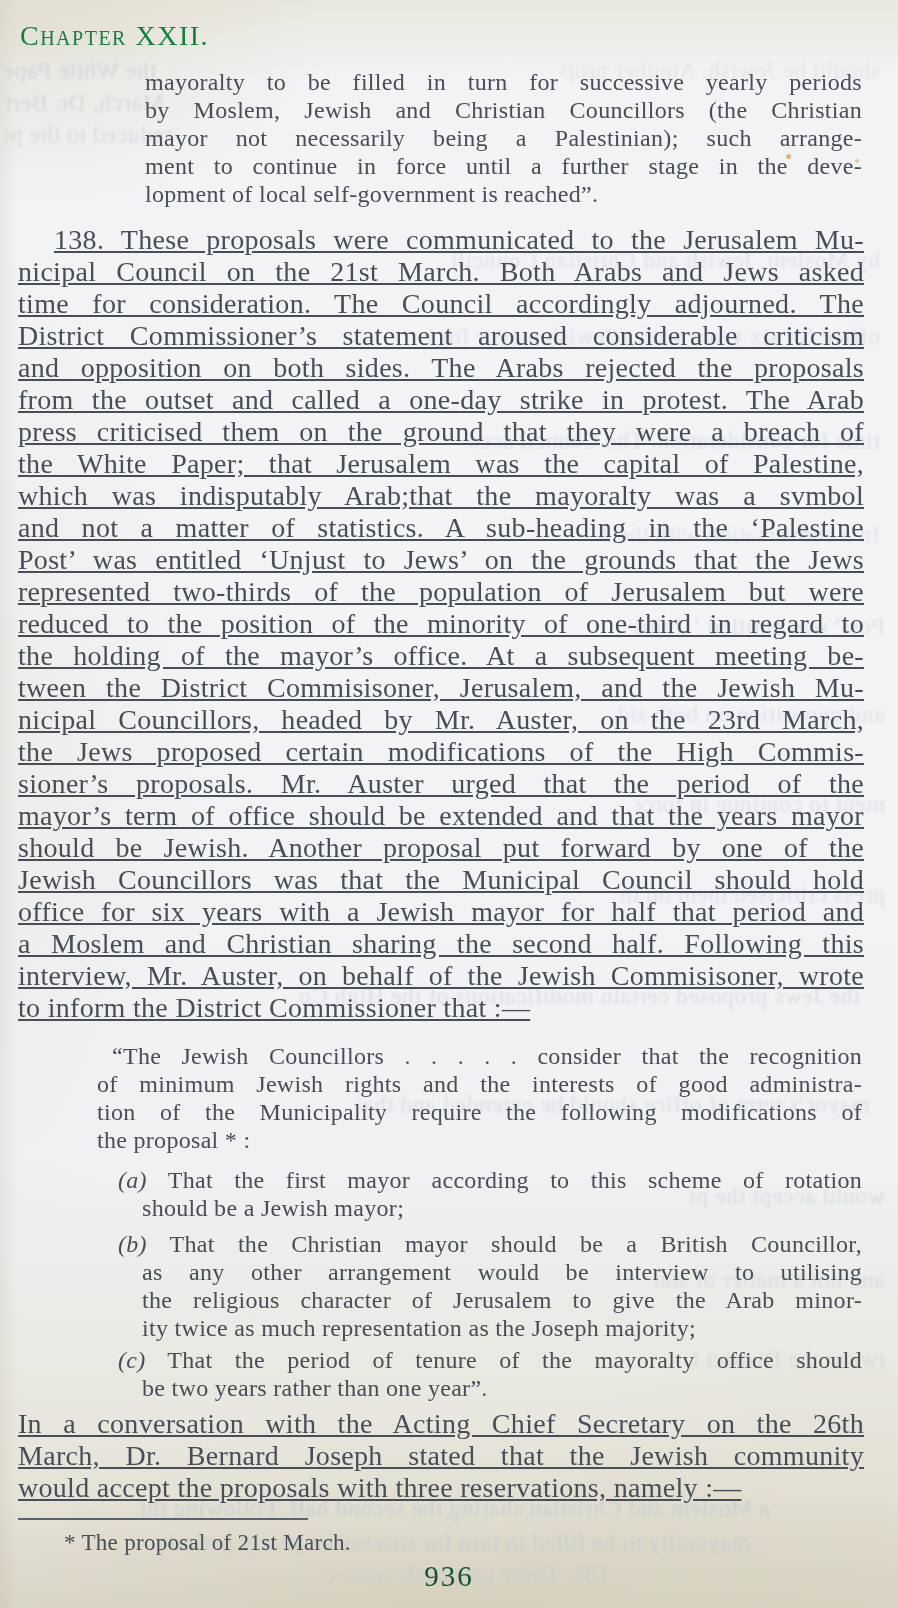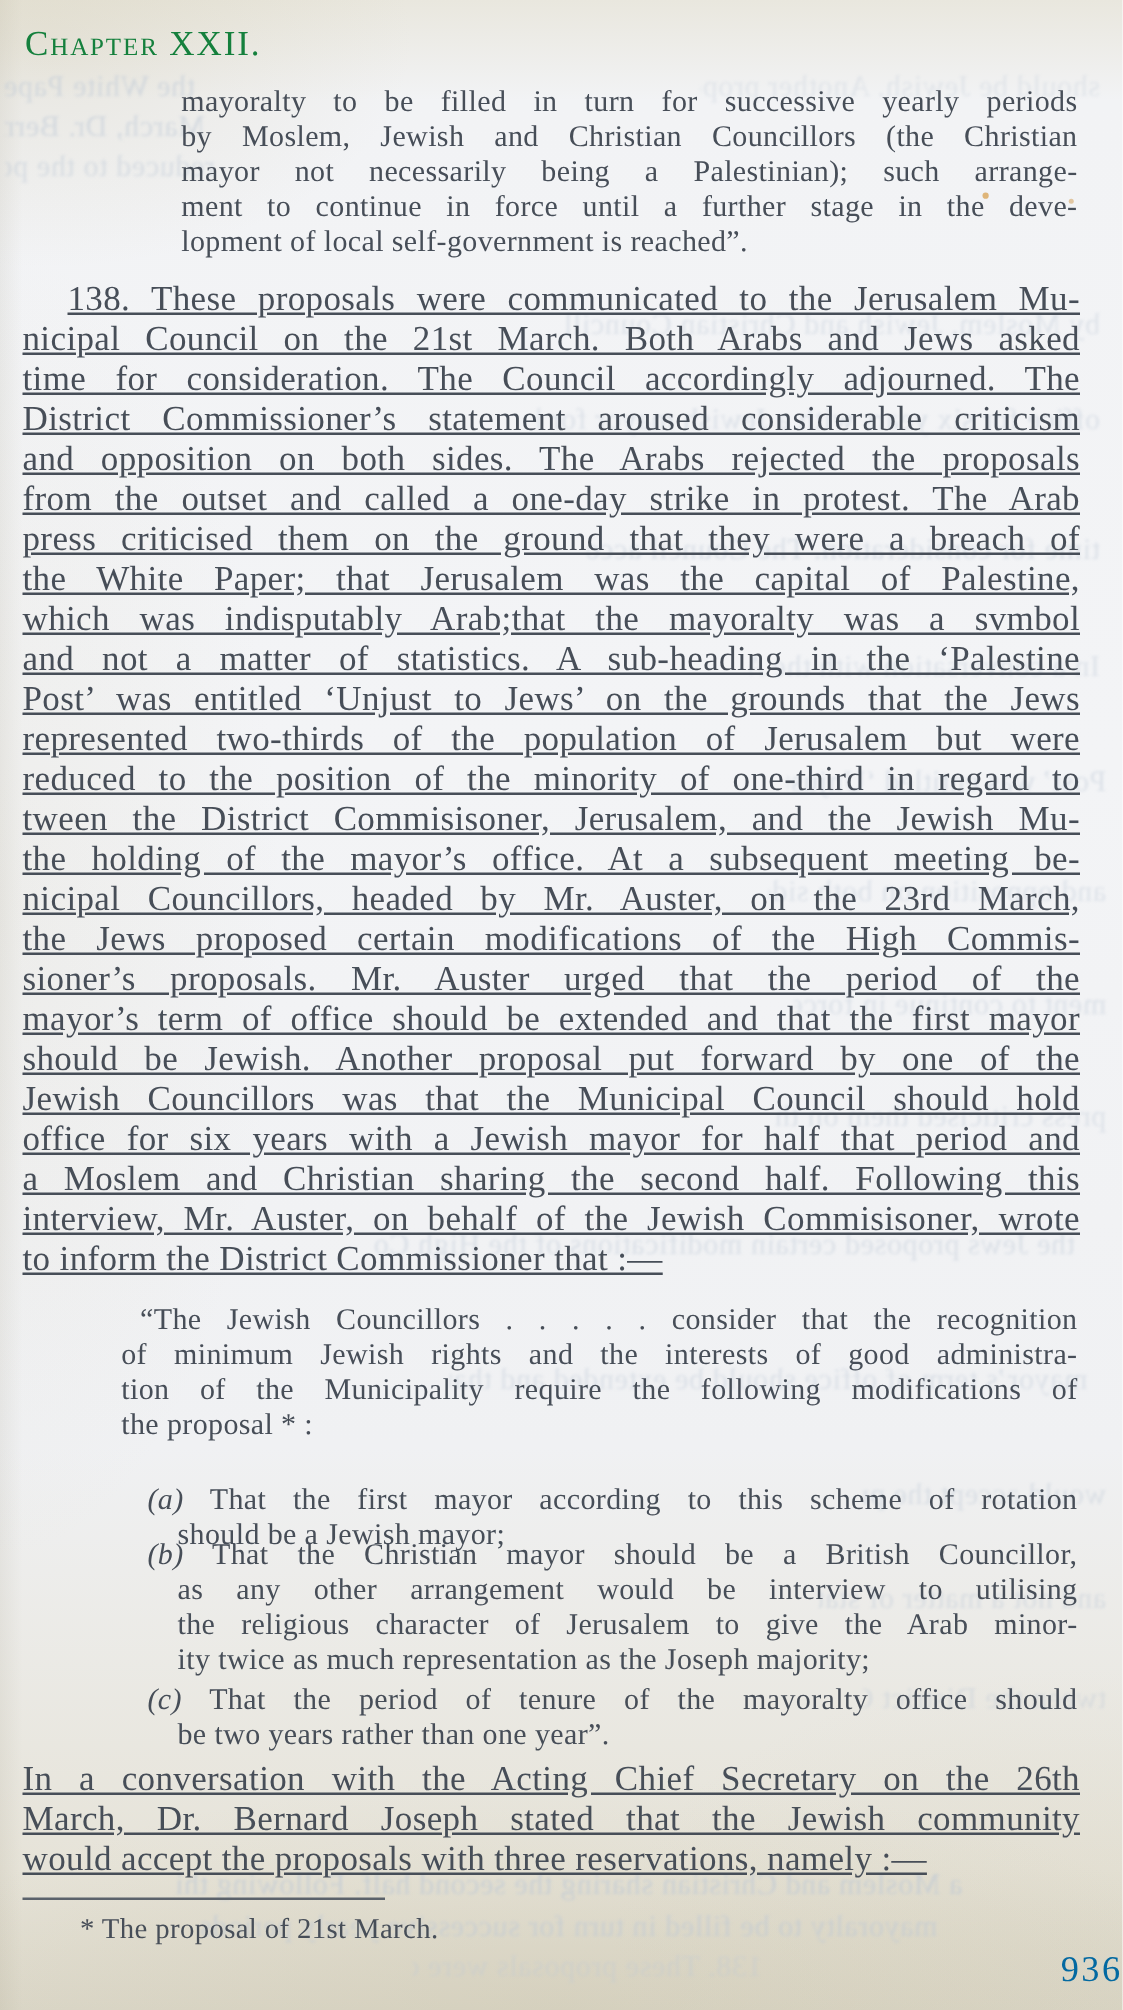--- a/index.html
+++ b/index.html
@@ -36,21 +36,21 @@
   }
   .jl{text-align-last:justify;}
   .main-text{font-size:28px;line-height:32px;text-decoration:underline;}
   .small-text{font-size:24px;line-height:28px;}
   .para-138 .scan-line:first-child{text-indent:36px;}
   .c-quote .scan-line:first-child{text-indent:15px;}
   .item .first-line{margin-left:-24px;}
   .item-label{font-style:italic;}
   .footrule{position:absolute;left:18px;top:1518px;width:290px;height:2px;background:#5b626b;}
   .footnote{position:absolute;left:64px;top:1530px;font-size:23px;letter-spacing:.3px;}
-  .page-number{position:absolute;left:0;top:1560px;width:100%;text-align:right;font-size:29px;letter-spacing:2px;color:#0369a1;font-family:Liberation Serif, serif;}
+  .page-number{position:absolute;left:0;top:1560px;width:100%;text-align:center;font-size:29px;letter-spacing:2px;color:#14532d;font-family:Liberation Serif, serif;}
   .speck{position:absolute;border-radius:50%;pointer-events:none;z-index:3;}
 </style>
 </head>
 <body>
 
 <div class="texture"></div>
 
 <div class="ghost-layer">
   <div class="ghost" style="left:4px;top:56px;width:152px;">the White Paper; that Jerusalem was the capital of Palestine,</div>
   <div class="ghost" style="left:4px;top:88px;width:160px;">March, Dr. Bernard Joseph stated that the Jewish community</div>
@@ -93,42 +93,42 @@
       <div class="scan-line jl">District Commissioner’s statement aroused considerable criticism</div>
       <div class="scan-line jl">and opposition on both sides. The Arabs rejected the proposals</div>
       <div class="scan-line jl">from the outset and called a one-day strike in protest. The Arab</div>
       <div class="scan-line jl">press criticised them on the ground that they were a breach of</div>
       <div class="scan-line jl">the White Paper; that Jerusalem was the capital of Palestine,</div>
       <div class="scan-line jl">which was indisputably Arab;that the mayoralty was a svmbol</div>
       <div class="scan-line jl">and not a matter of statistics. A sub-heading in the ‘Palestine</div>
       <div class="scan-line jl">Post’ was entitled ‘Unjust to Jews’ on the grounds that the Jews</div>
       <div class="scan-line jl">represented two-thirds of the population of Jerusalem but were</div>
       <div class="scan-line jl">reduced to the position of the minority of one-third in regard to</div>
+      <div class="scan-line jl">the holding of the mayor’s office. At a subsequent meeting be-</div>
       <div class="scan-line jl">tween the District Commisisoner, Jerusalem, and the Jewish Mu-</div>
-      <div class="scan-line jl">the holding of the mayor’s office. At a subsequent meeting be-</div>
       <div class="scan-line jl">nicipal Councillors, headed by Mr. Auster, on the 23rd March,</div>
       <div class="scan-line jl">the Jews proposed certain modifications of the High Commis-</div>
       <div class="scan-line jl">sioner’s proposals. Mr. Auster urged that the period of the</div>
-      <div class="scan-line jl">mayor’s term of office should be extended and that the first mayor</div>
+      <div class="scan-line jl">mayor’s term of office should be extended and that the years mayor</div>
       <div class="scan-line jl">should be Jewish. Another proposal put forward by one of the</div>
       <div class="scan-line jl">Jewish Councillors was that the Municipal Council should hold</div>
       <div class="scan-line jl">office for six years with a Jewish mayor for half that period and</div>
       <div class="scan-line jl">a Moslem and Christian sharing the second half. Following this</div>
       <div class="scan-line jl">interview, Mr. Auster, on behalf of the Jewish Commisisoner, wrote</div>
       <div class="scan-line">to inform the District Commissioner that :—</div>
     </div>
 
   <div class="block small-text c-quote" style="left:97px;top:1042px;width:765px;">
       <div class="scan-line jl">“The Jewish Councillors . . . . . consider that the recognition</div>
       <div class="scan-line jl">of minimum Jewish rights and the interests of good administra-</div>
       <div class="scan-line jl">tion of the Municipality require the following modifications of</div>
       <div class="scan-line">the proposal * :</div>
     </div>
 
-  <div class="block small-text item" style="left:142px;top:1166px;width:720px;margin-top:20px;">
+  <div class="block small-text item" style="left:142px;top:1166px;width:720px;">
     <div class="scan-line first-line jl"><span class="item-label">(a)</span> <span>That the first mayor according to this scheme of rotation</span></div>
     <div>
         <div class="scan-line">should be a Jewish mayor;</div>
       </div>
   </div>
 
   <div class="block small-text item" style="left:142px;top:1230px;width:720px;">
     <div class="scan-line first-line jl"><span class="item-label">(b)</span> <span>That the Christian mayor should be a British Councillor,</span></div>
     <div>
         <div class="scan-line jl">as any other arrangement would be interview to utilising</div>

